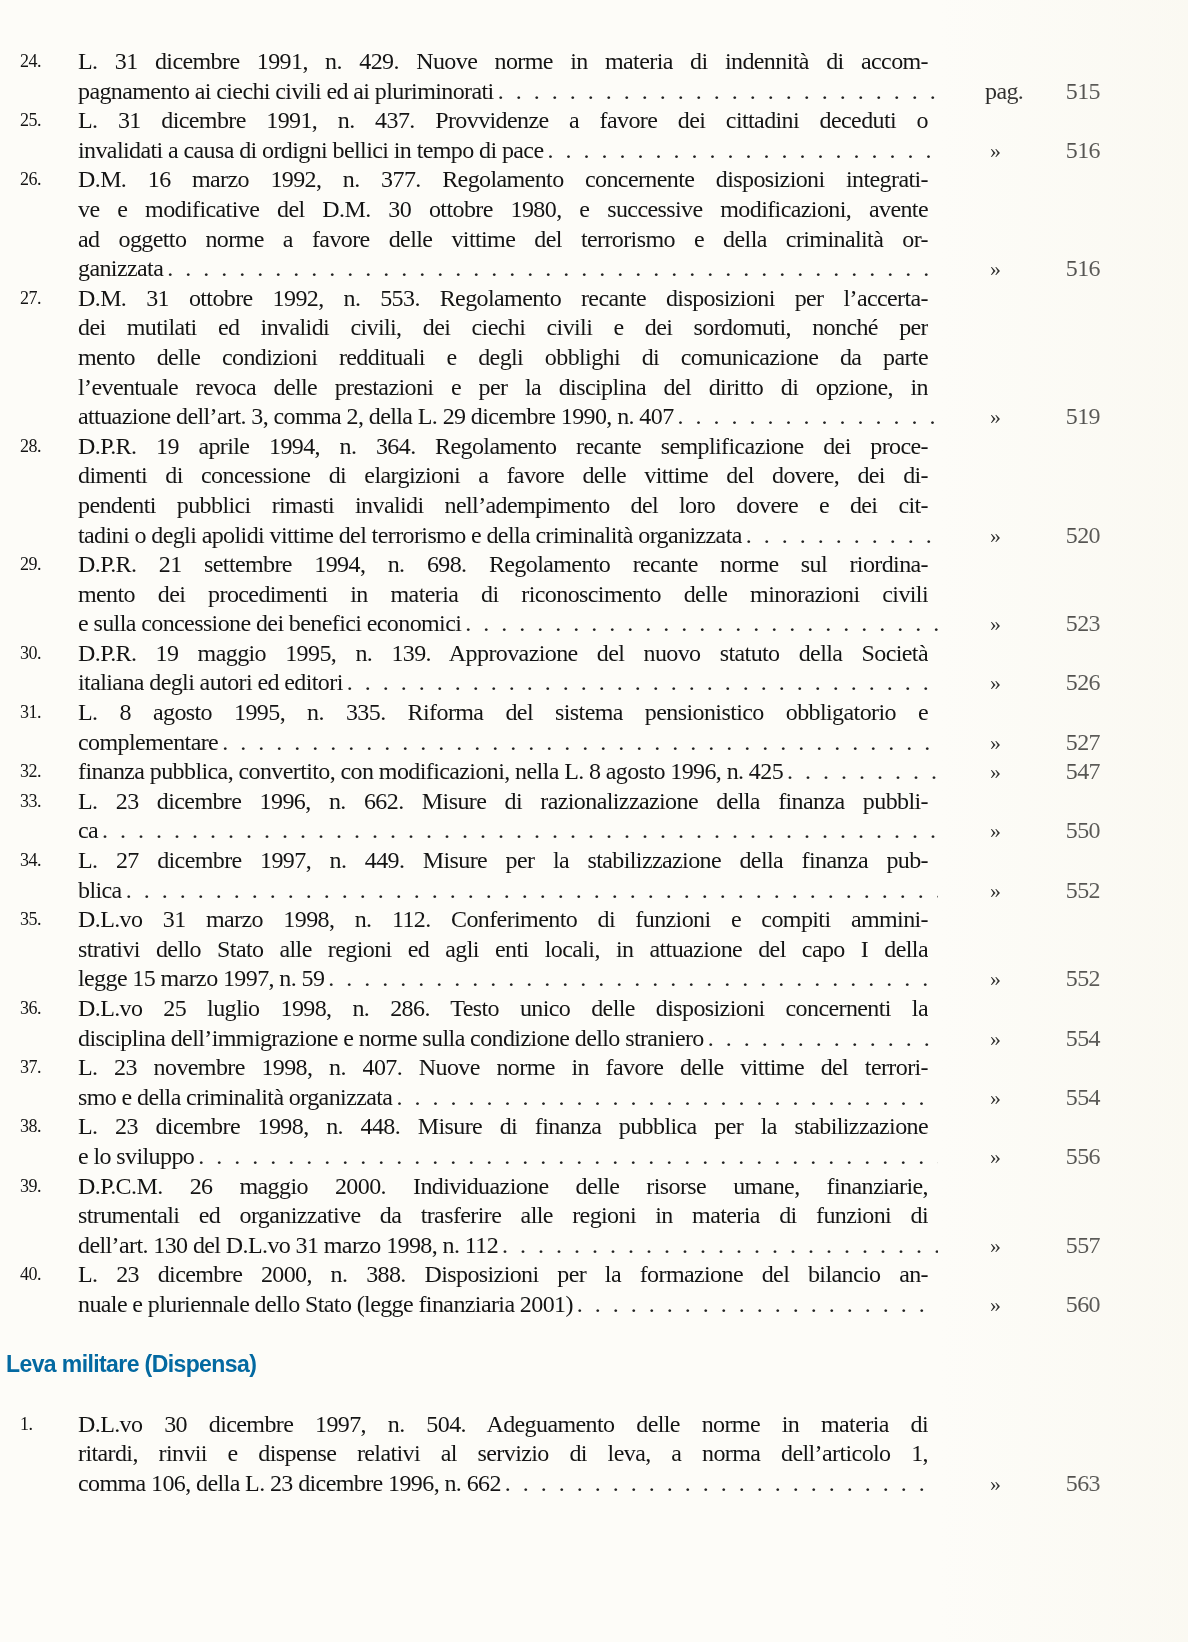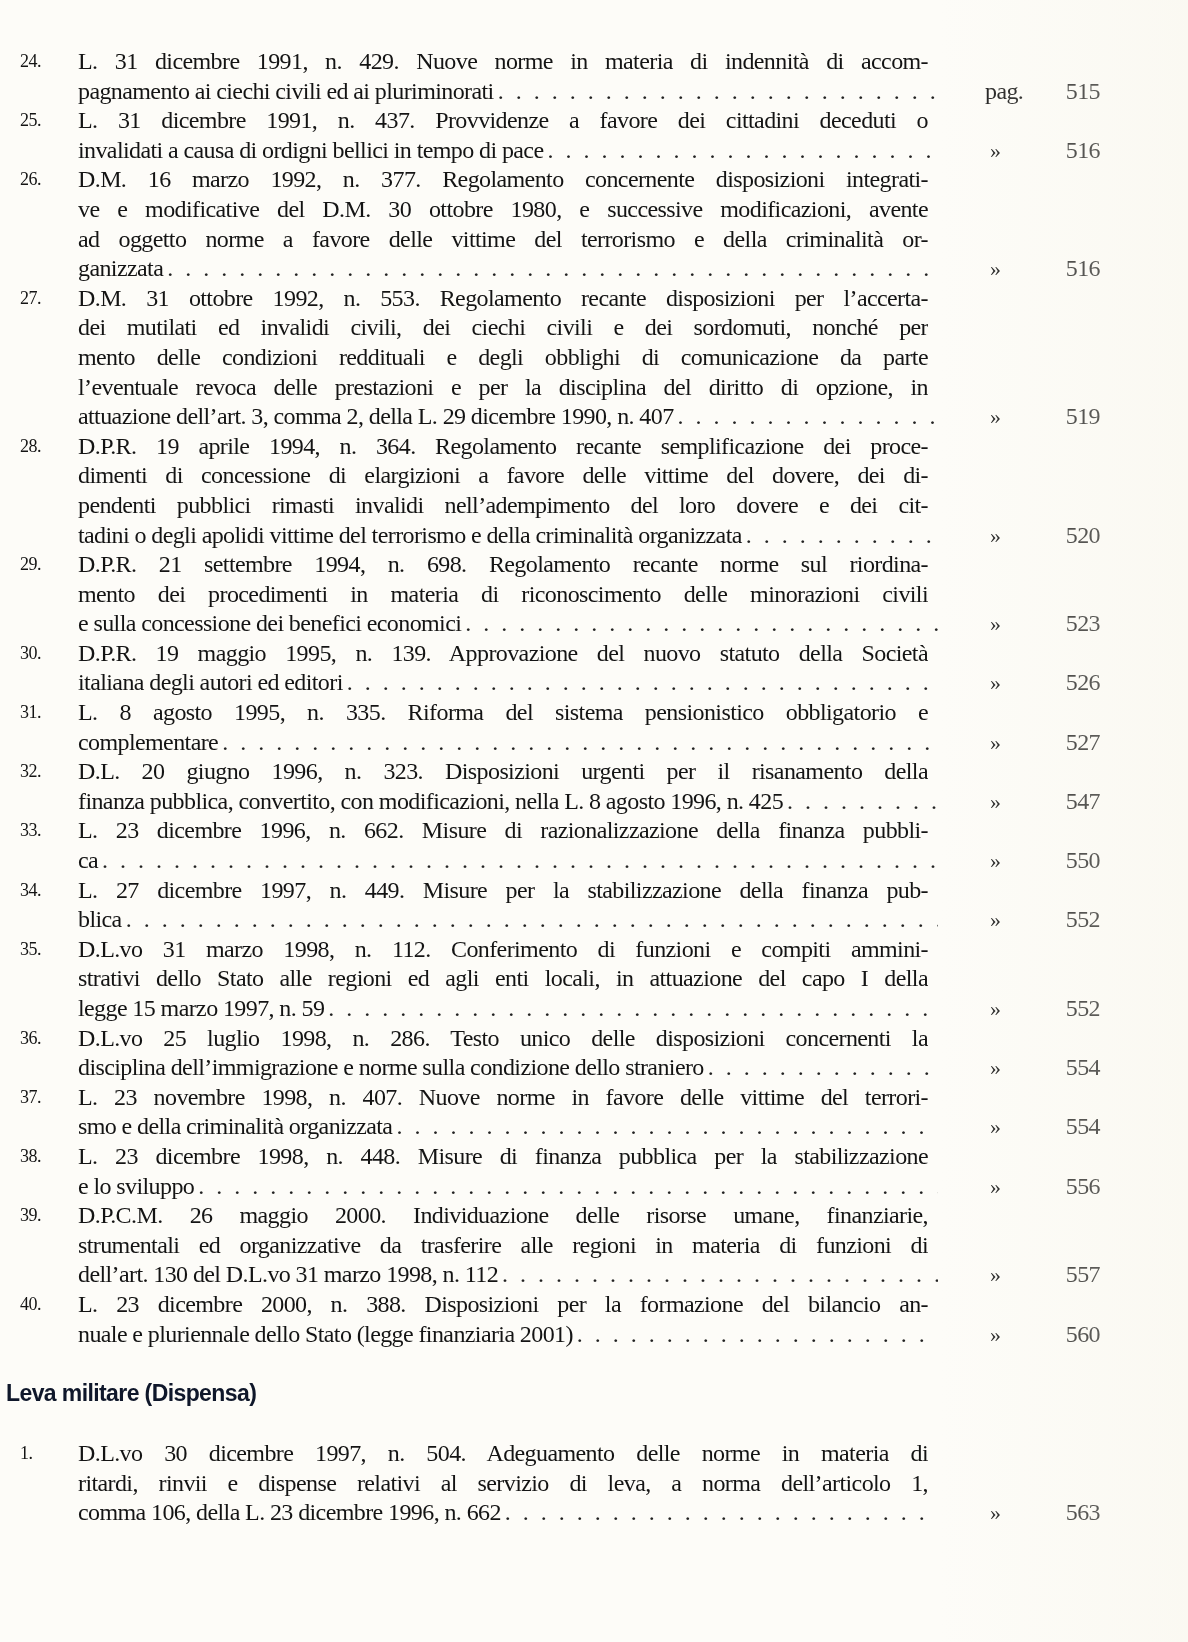--- a/index.html
+++ b/index.html
@@ -27,21 +27,21 @@
   }
   .text.last { text-align-last:left; display:flex; }
   .text.last .body { flex:0 0 auto; }
   .text.last .leader { flex:1 1 auto; overflow:hidden; letter-spacing:3px; padding-left:4px; color:#222; }
   .marker { position:absolute; left:990px; width:50px; text-align:left; font-size:22px; }
   .marker.pag { left:985px; font-size:24px; }
   .pagenum { position:absolute; right:88px; width:60px; text-align:right; font-size:24px; }
   .section-title {
     position:relative; height:60px; line-height:60px;
     font-family:"Liberation Sans","DejaVu Sans",sans-serif;
-    font-weight:bold; font-size:23px; color:#0f172a; padding-left:6px;
+    font-weight:bold; font-size:23px; color:#0369a1; padding-left:6px;
     letter-spacing:-0.6px; margin-top:14px;
   }
   .gap { height:16px; }
   .ghost {
     position:absolute; left:940px; top:0; width:248px; height:1642px;
     background:linear-gradient(to right, rgba(253,252,248,0), rgba(248,246,236,0.5));
     pointer-events:none;
   }
 </style>
 </head>
@@ -181,23 +181,20 @@
             <span class="body">complementare</span>
             <span class="leader">. . . . . . . . . . . . . . . . . . . . . . . . . . . . . . . . . . . . . . . . . . . . . . . . . . . . . . . . . . . . . . . . . . . .</span>
           </span>
           <span class="marker">»</span>
           <span class="pagenum">527</span>
         </div>
       </div>
       <div class="entry">
         <span class="num">32.</span>
         <div class="line">
-          <span class="text" style="width: 850px;">D.L. 20 giugno 1996, n. 323. Disposizioni urgenti per il risanamento della</span>
-        </div>
-        <div class="line">
           <span class="text last">
             <span class="body">finanza pubblica, convertito, con modificazioni, nella L. 8 agosto 1996, n. 425</span>
             <span class="leader">. . . . . . . . . . . . . . . . . . . . . . . . . . . . . . . . . . . . . . . . . . . . . . . . . . . . . . . . . . . . . . . . . . . .</span>
           </span>
           <span class="marker">»</span>
           <span class="pagenum">547</span>
         </div>
       </div>
       <div class="entry">
         <span class="num">33.</span>

